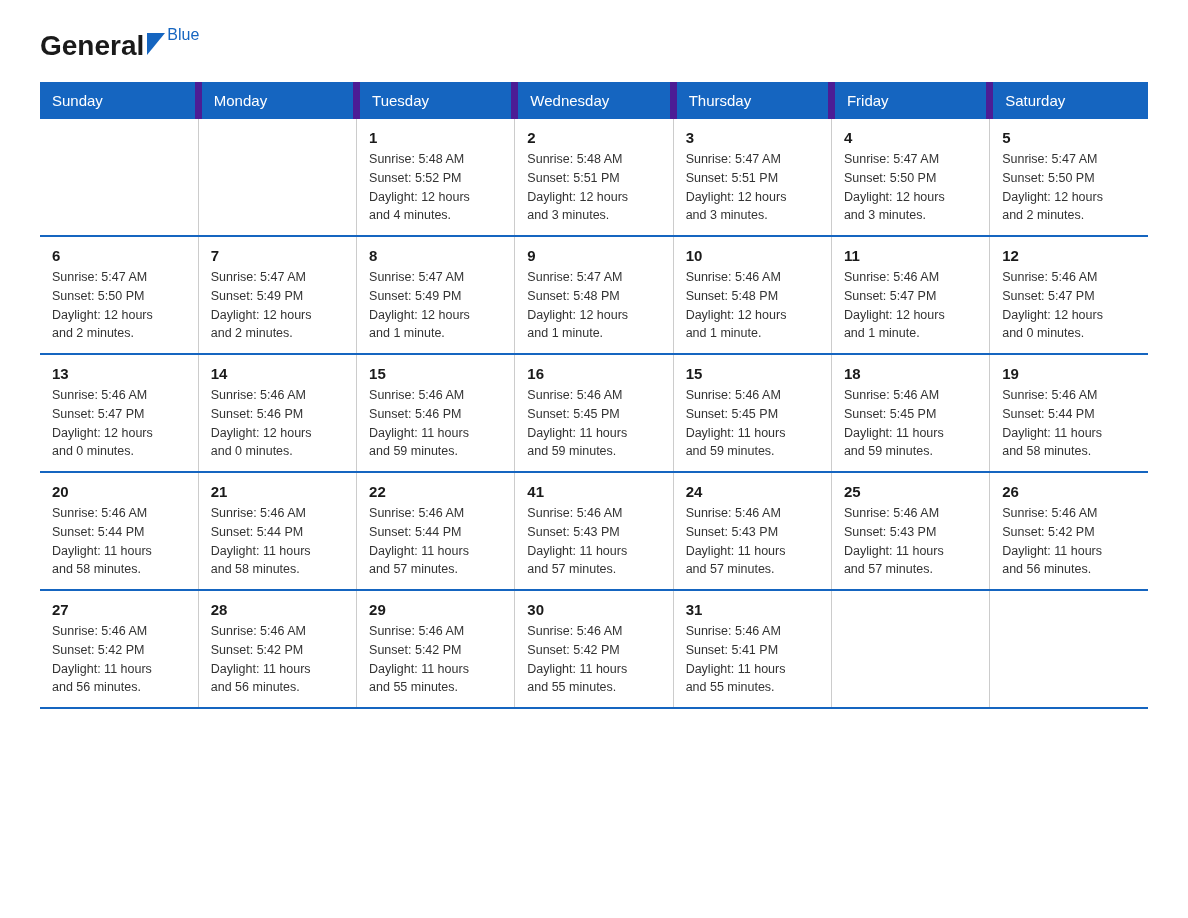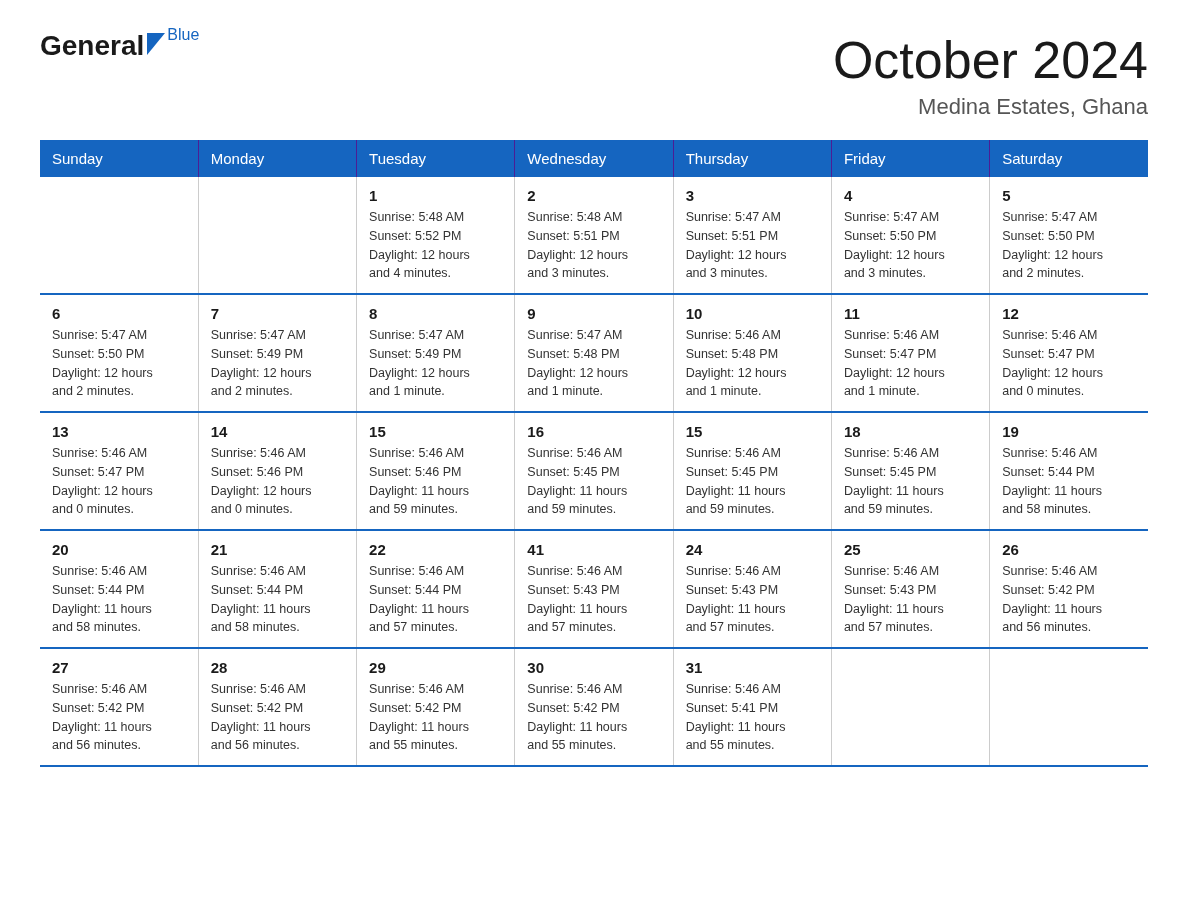--- a/index.html
+++ b/index.html
@@ -56,21 +56,21 @@
     }
     .calendar thead tr {
       background-color: #1565c0;
     }
     .calendar thead th {
       color: #fff;
       padding: 10px 12px;
       text-align: left;
       font-size: 15px;
       font-weight: normal;
-      border-right: 1px solid #4c1d95;
+      border-right: 7px solid #4c1d95;
     }
     .calendar thead th:last-child {
       border-right: none;
     }
     .calendar tbody tr {
       border-bottom: 2px solid #1565c0;
     }
     .calendar tbody td {
       vertical-align: top;
       padding: 10px 12px;
@@ -105,24 +105,20 @@
       <span>General</span>
       <span style="position:relative; display:inline-block; margin-left:3px;">
         
         <svg width="18" height="22" viewBox="0 0 18 22">
           <polygon points="0,0 18,0 0,22" fill="#1565c0"></polygon>
         </svg>
       </span>
     </div>
     <div class="logo-blue-text">Blue</div>
   </div>
-  <div class="title-section">
-    <h1>October 2024</h1>
-    <h2>Medina Estates, Ghana</h2>
-  </div>
 </div>
 
 <table class="calendar">
   <thead>
     <tr>
       <th>Sunday</th>
       <th>Monday</th>
       <th>Tuesday</th>
       <th>Wednesday</th>
       <th>Thursday</th>

